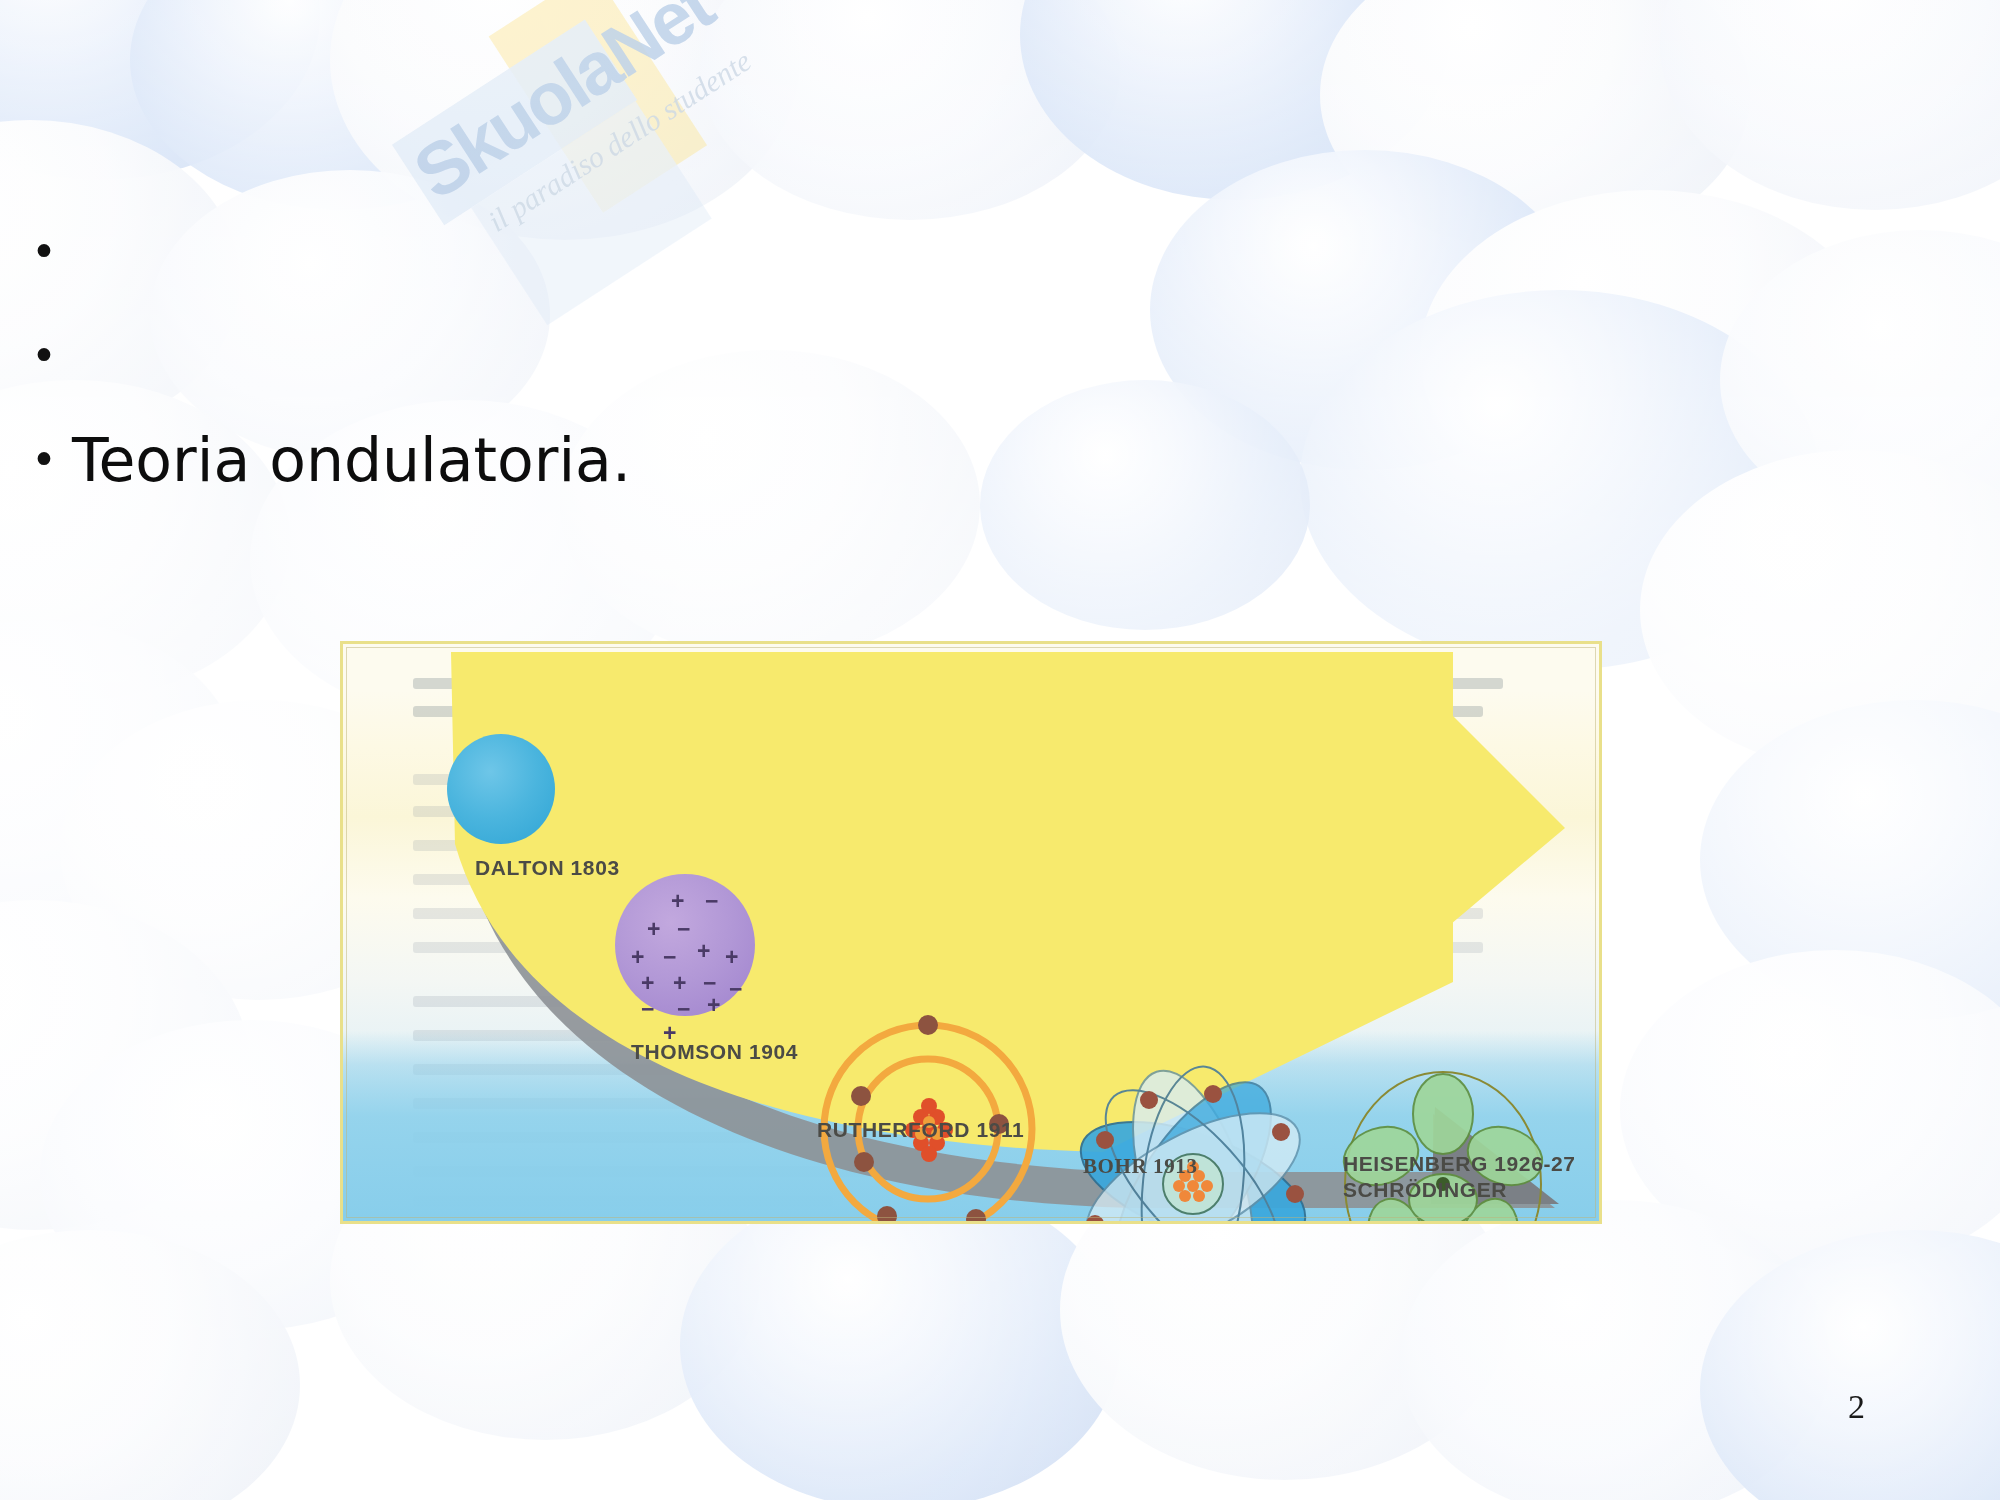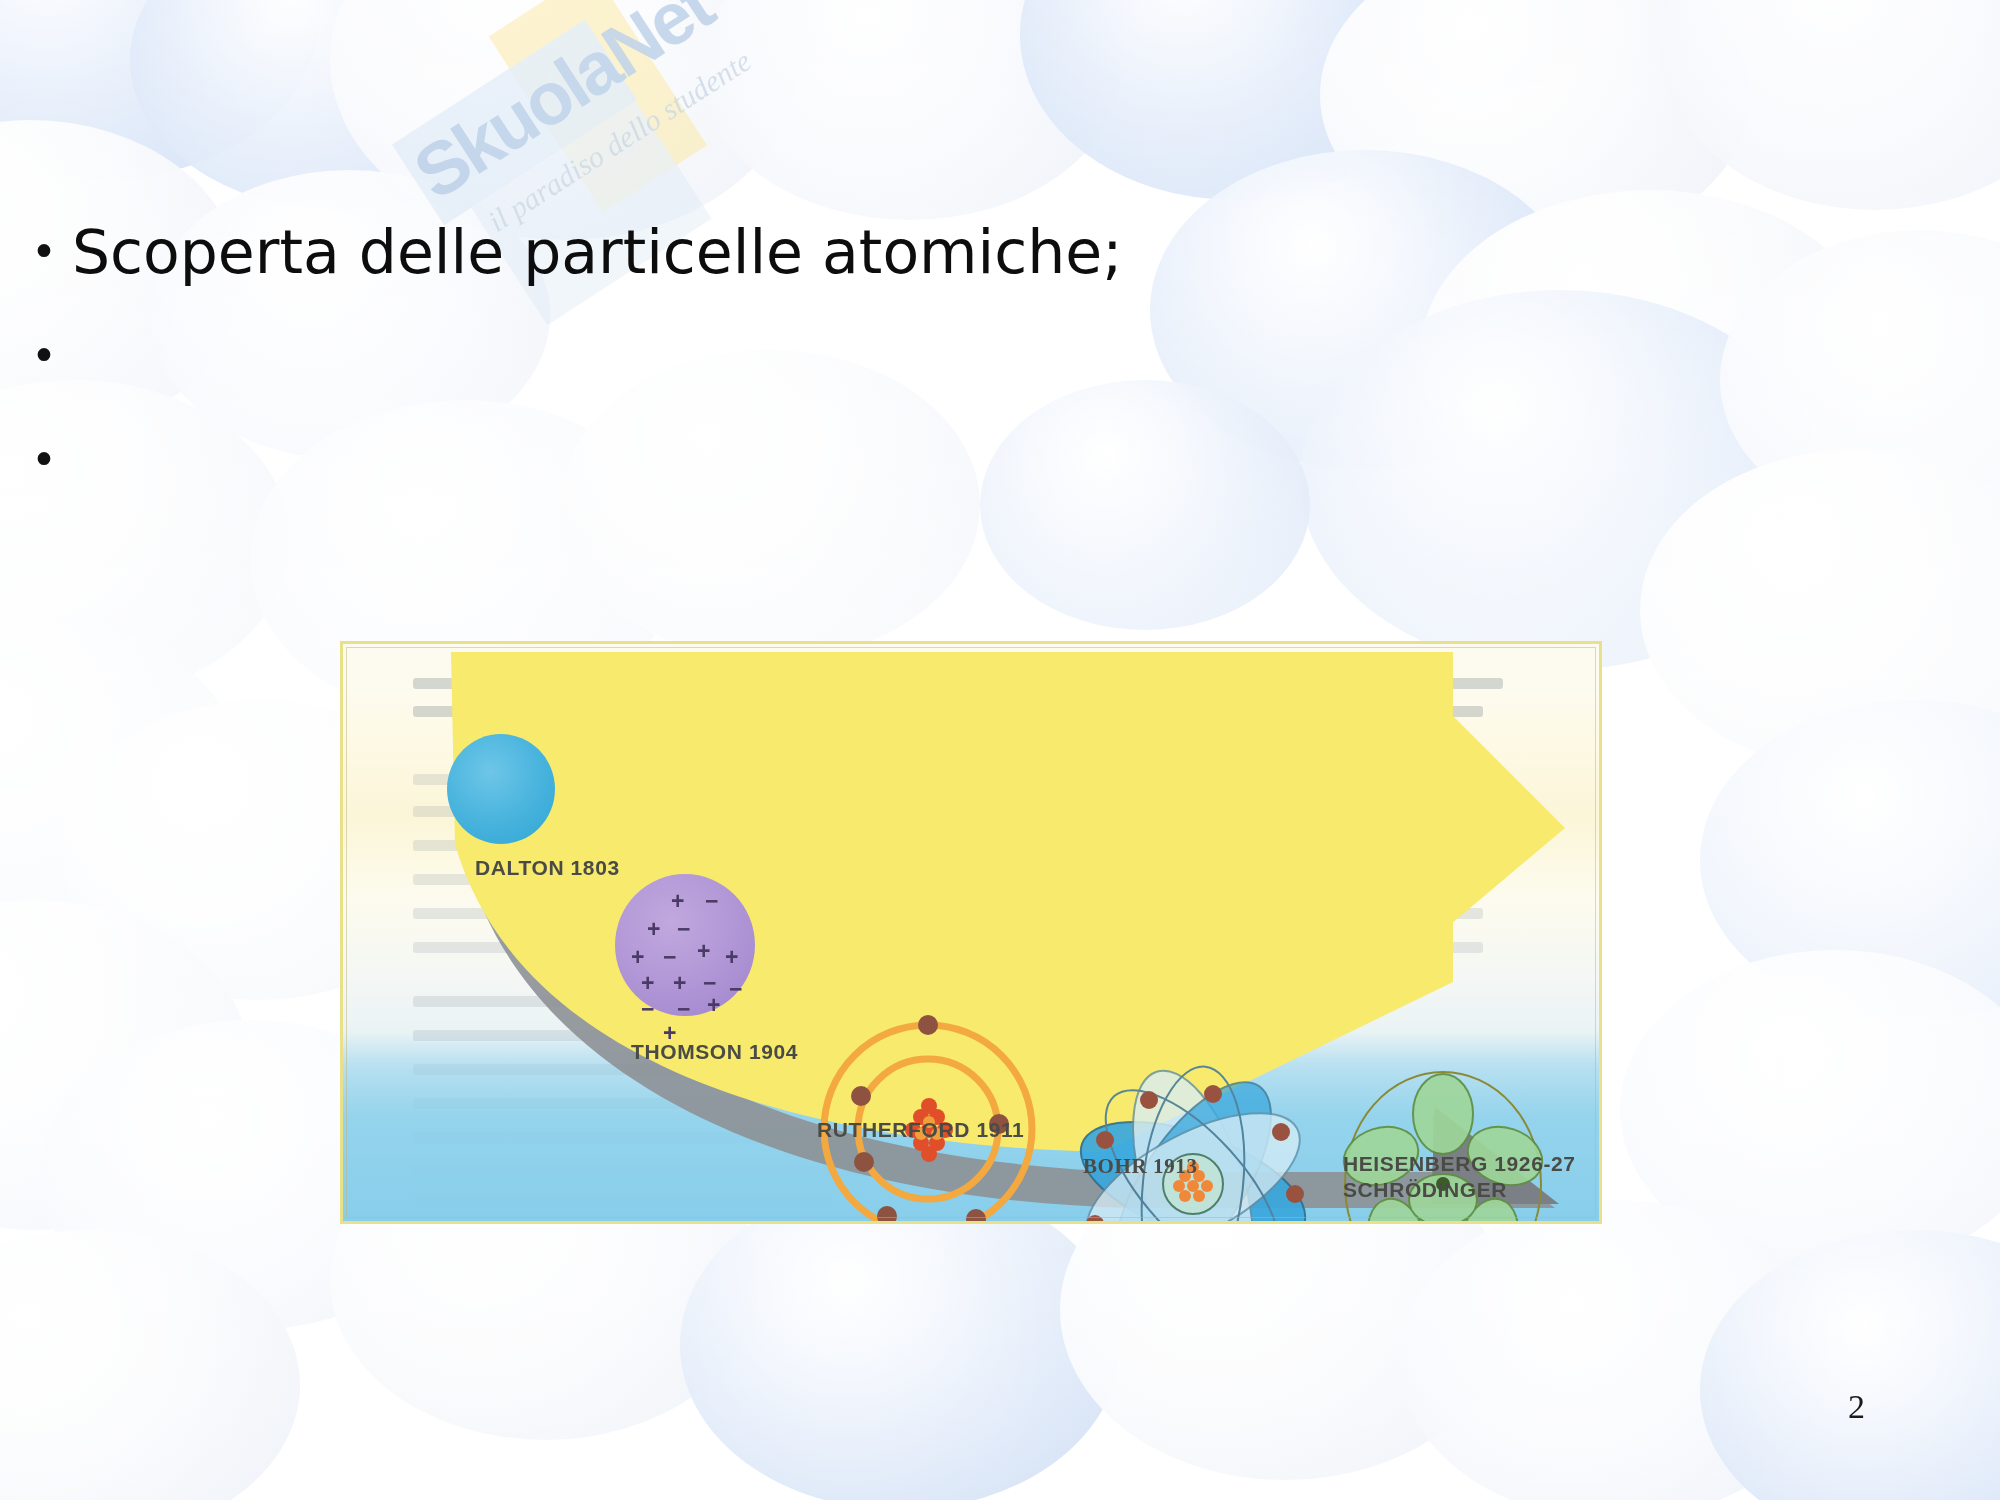--- a/index.html
+++ b/index.html
@@ -341,27 +341,27 @@
     <div id="wm-blue-a"></div>
     <div id="wm-blue-b"></div>
     <div id="wm-text">SkuolaNet</div>
     <div id="wm-sub">il paradiso dello studente</div>
   </div>
 
 
   <div id="bullets">
     <div class="bullet-row">
       <div class="bullet-dot">•</div>
-      <div class="bullet-text">Scoperta delle particelle atomiche;</div>
     </div>
     <div class="bullet-row">
       <div class="bullet-dot">•</div>
     </div>
     <div class="bullet-row">
       <div class="bullet-dot">•</div>
+      <div class="bullet-text">Teoria ondulatoria.</div>
     </div>
   </div>
 
   <div id="figure">
     <div id="fig-inner">
 
       <div class="ghost-line dark" style="left:70px;  top:34px;  width:420px;"></div>
       <div class="ghost-line dark" style="left:520px; top:34px;  width:640px;"></div>
       <div class="ghost-line dark" style="left:70px;  top:62px;  width:480px;"></div>
       <div class="ghost-line dark" style="left:580px; top:62px;  width:560px;"></div>

